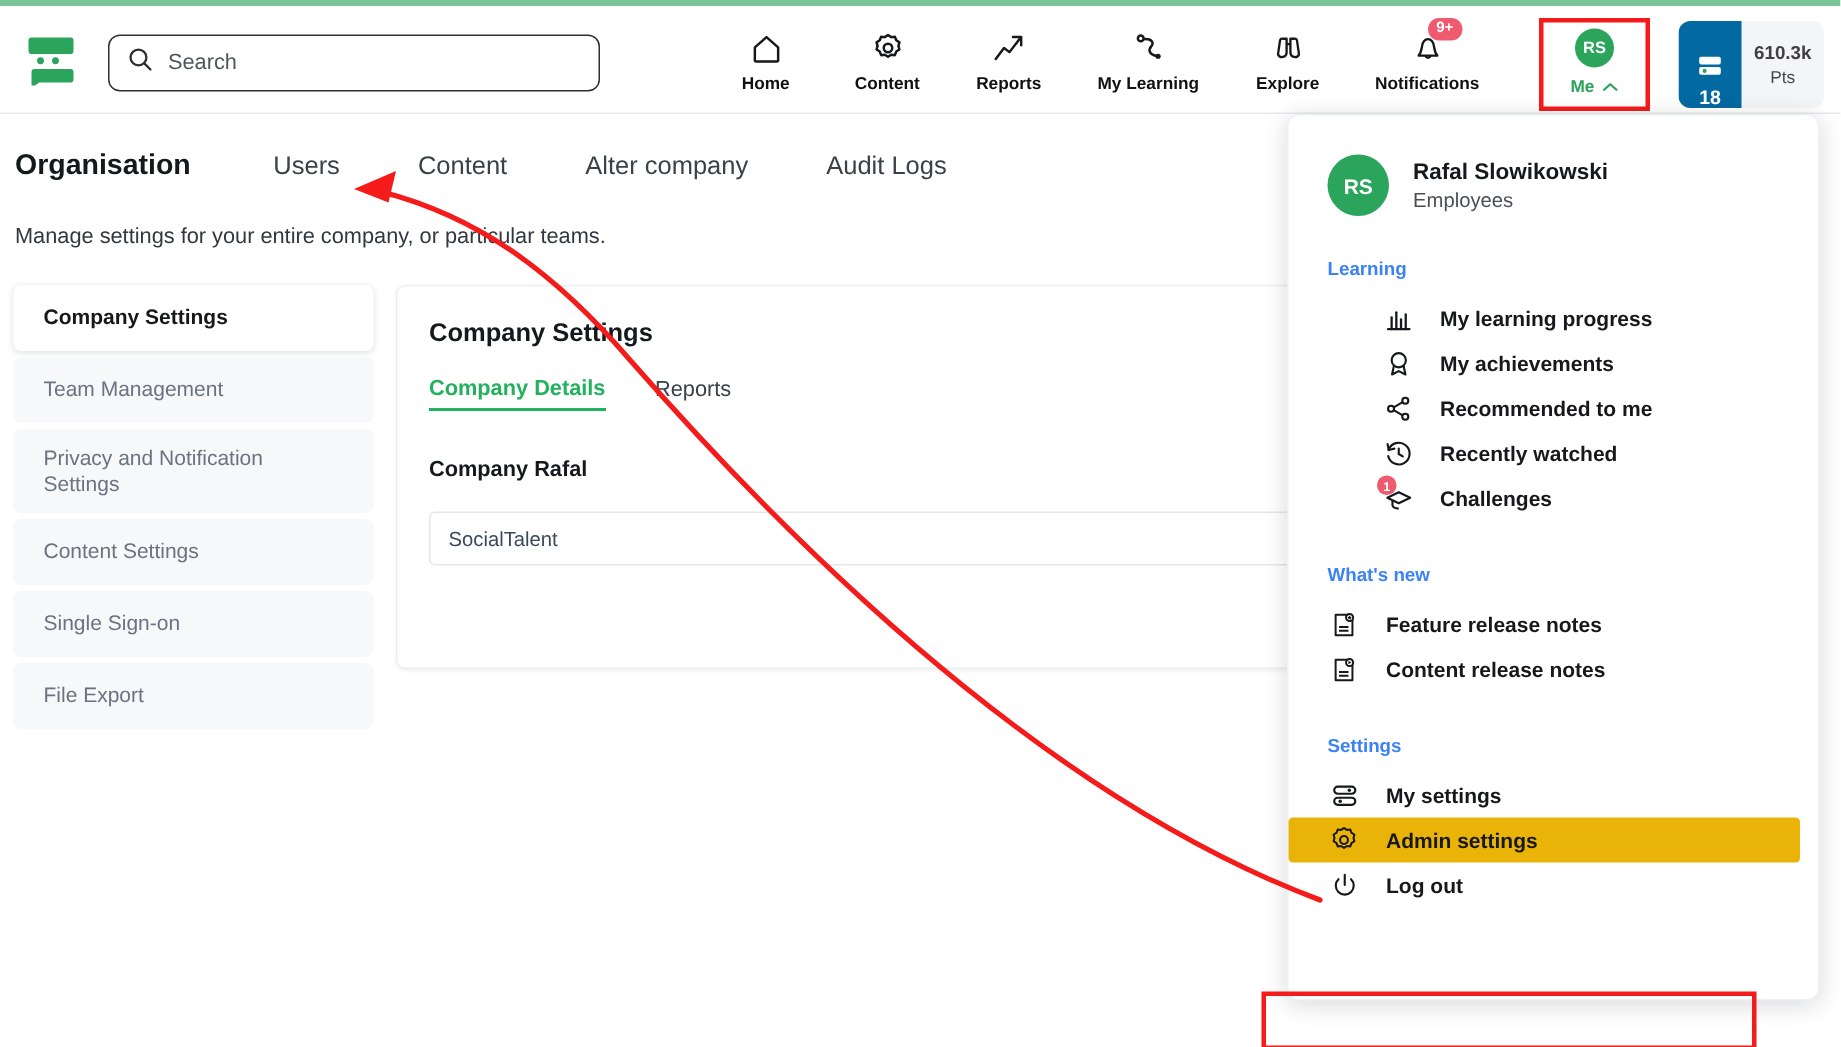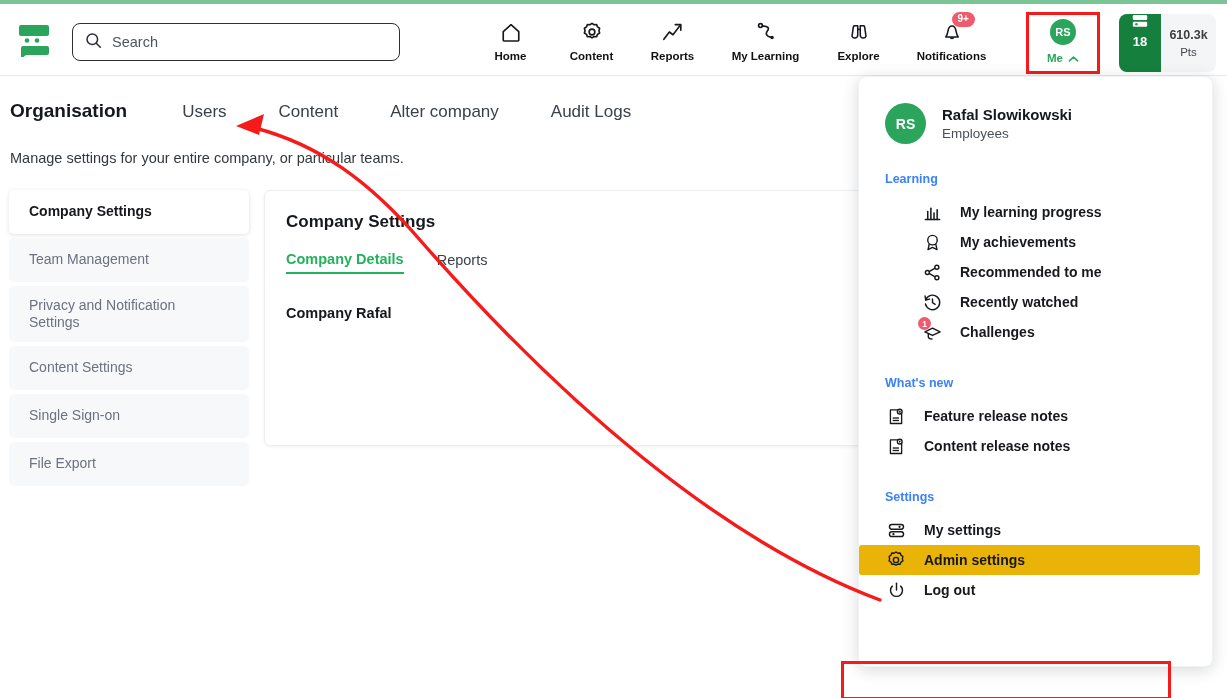--- a/index.html
+++ b/index.html
@@ -62,22 +62,22 @@
   }
   .me-row { margin-top:4px; display:flex; align-items:center; gap:5px; }
   .me-label { font-size:11.5px; font-weight:bold; color:#2ba45c; }
 
   
   .points {
     position:absolute; left:1119px; top:10px; width:97px; height:58px;
     background:#f4f5f7; border-radius:8px; display:flex; align-items:stretch; overflow:hidden;
   }
   .points-badge {
-    width:42px; background:#15803d; color:#fff;
-    display:flex; flex-direction:column; align-items:center; justify-content:flex-start; gap:2px;
+    width:42px; background:#0369a1; color:#fff;
+    display:flex; flex-direction:column; align-items:center; justify-content:flex-end; gap:2px;
   }
   .points-num { font-size:13px; font-weight:bold; }
   .points-right {
     flex:1; display:flex; flex-direction:column; align-items:center; justify-content:center;
   }
   .points-val { font-size:12.5px; font-weight:bold; color:#404040; }
   .points-unit { font-size:11.5px; color:#42474e; margin-top:4px; }
 
   
   .page-tabs {
@@ -312,20 +312,23 @@
     </div>
   </div>
 
   <div class="card">
     <div class="card-title">Company Settings</div>
     <div class="card-tabs">
       <span class="card-tab active">Company Details</span>
       <span class="card-tab">Reports</span>
     </div>
     <div class="field-label">Company Rafal</div>
+    <div class="field-input">
+      <span>SocialTalent</span>
+    </div>
   </div>
 
   <div class="dropdown">
 
     <div class="dd-user">
       <span class="avatar-lg">RS</span>
       <span>
         <div class="dd-name">Rafal Slowikowski</div>
         <div class="dd-sub">Employees</div>
       </span>

